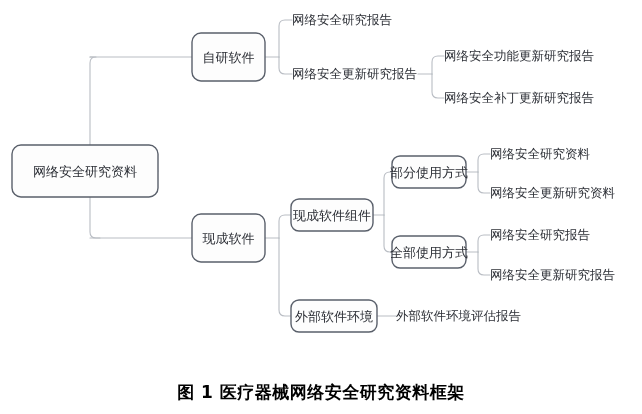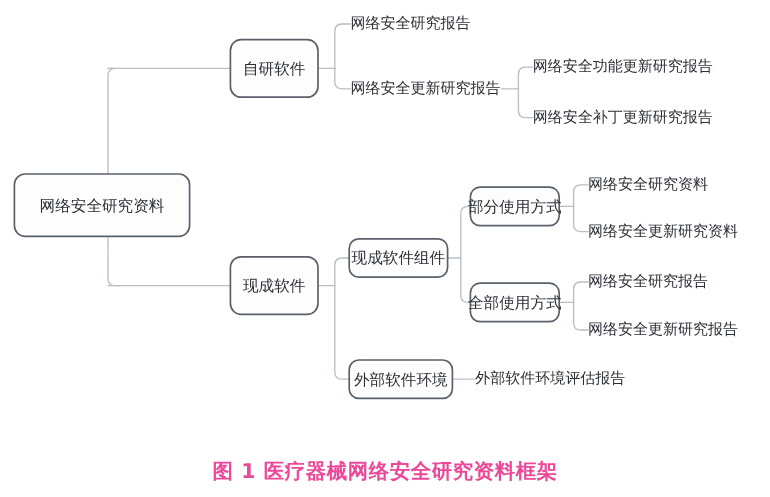--- a/index.html
+++ b/index.html
@@ -60,21 +60,21 @@
   }
   .caption {
     position: absolute;
     left: 0;
     right: 0;
     bottom: 10px;
     text-align: center;
     font-family: "DejaVu Sans", "Liberation Sans", sans-serif;
     font-size: 17px;
     font-weight: bold;
-    color: #ec4899;
+    color: #000000;
     letter-spacing: 0.5px;
   }
 </style>
 </head>
 <body>
 
 <div id="figure-root">
 
   <svg id="mindmap" viewBox="0 0 642 414">
 

